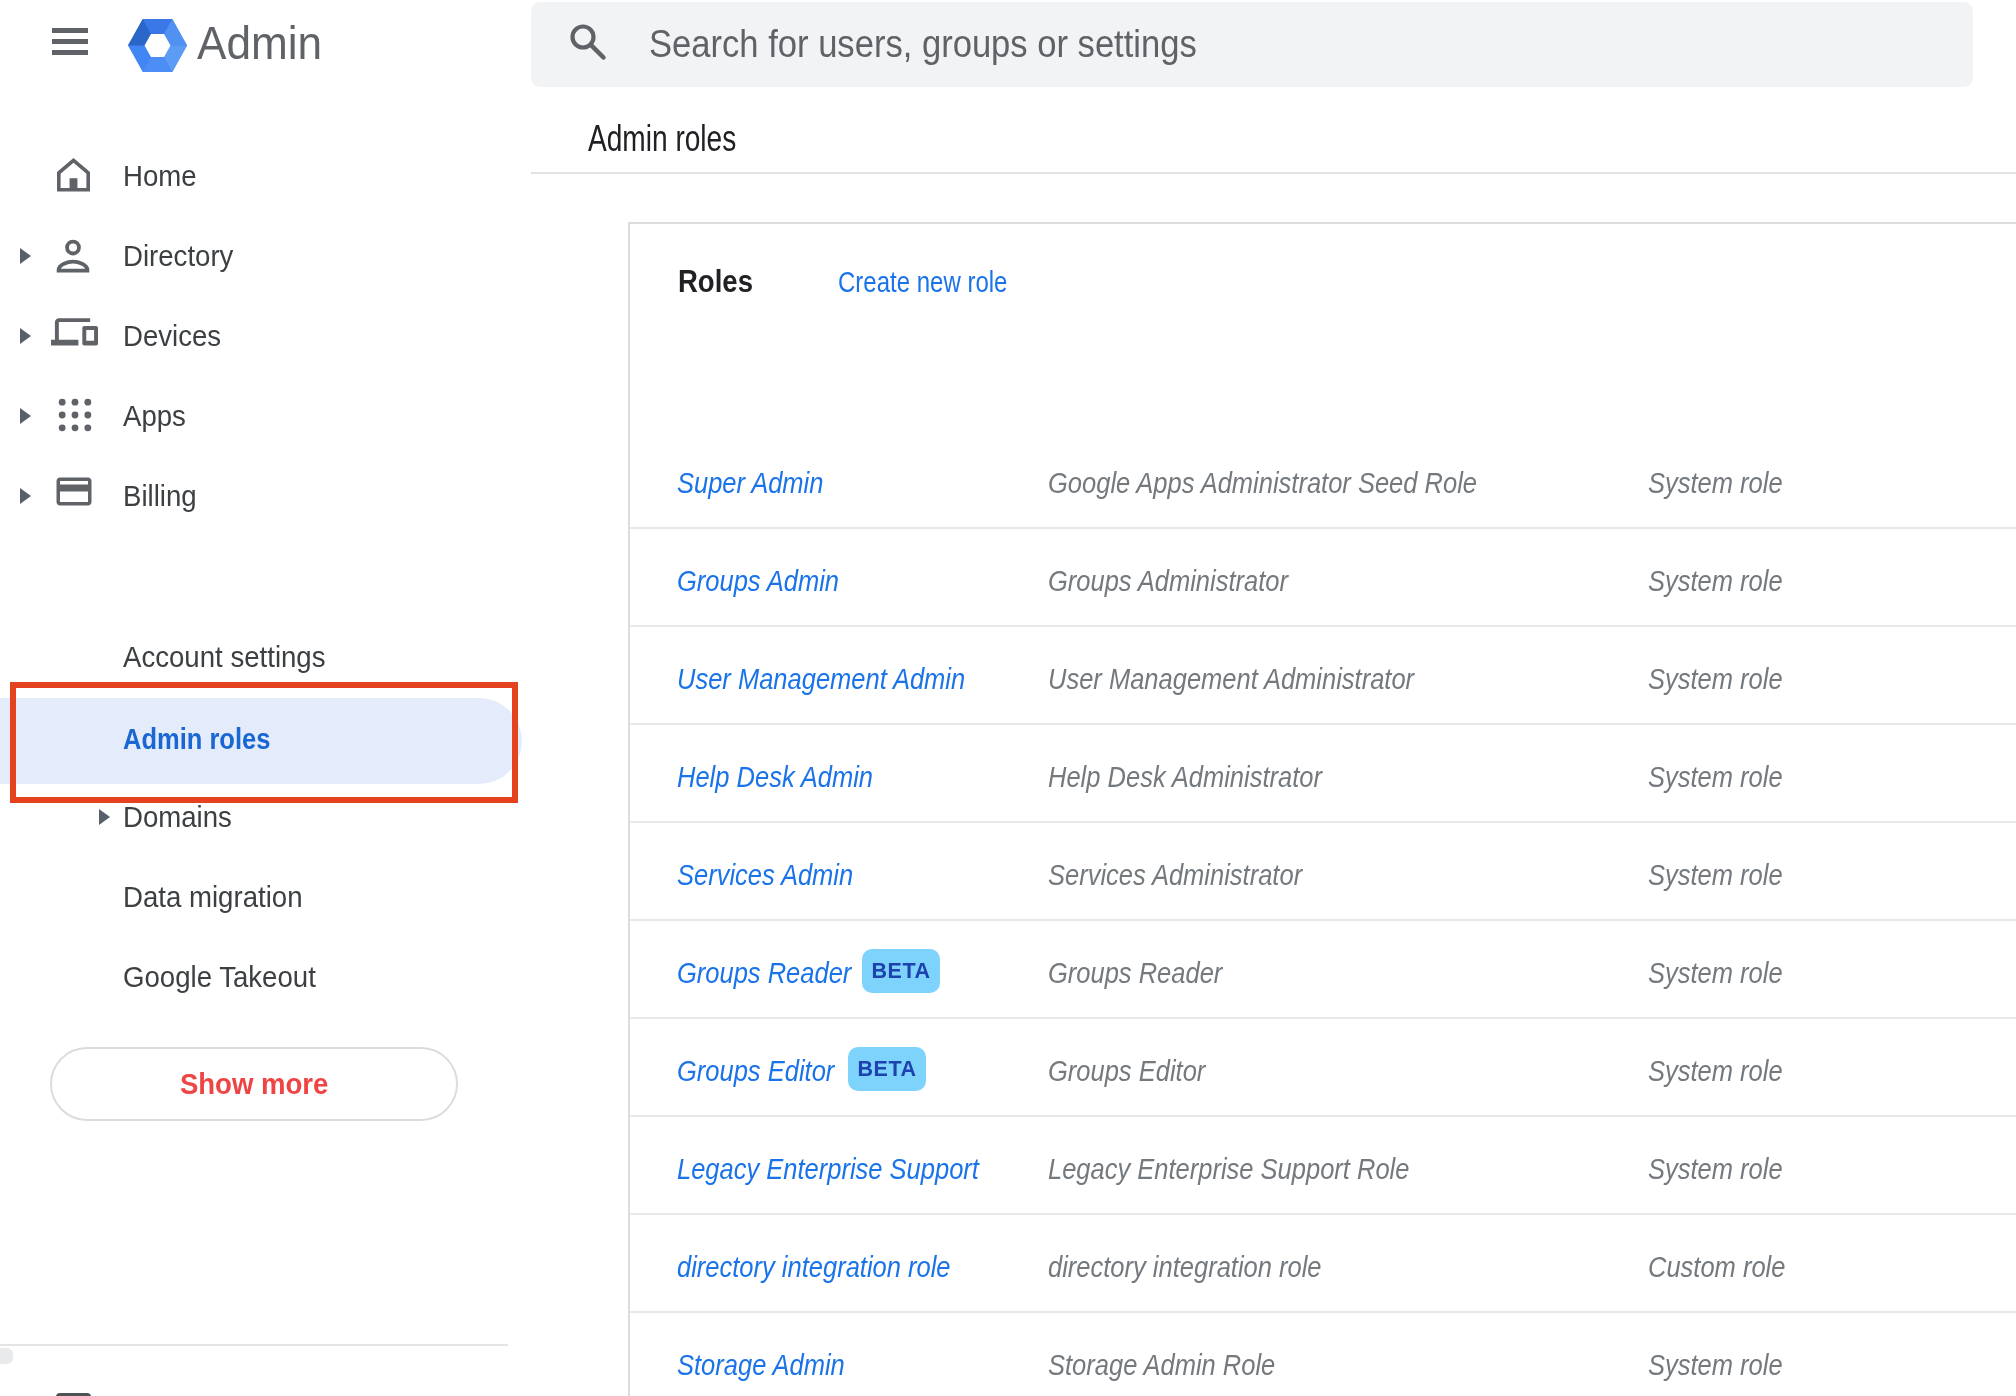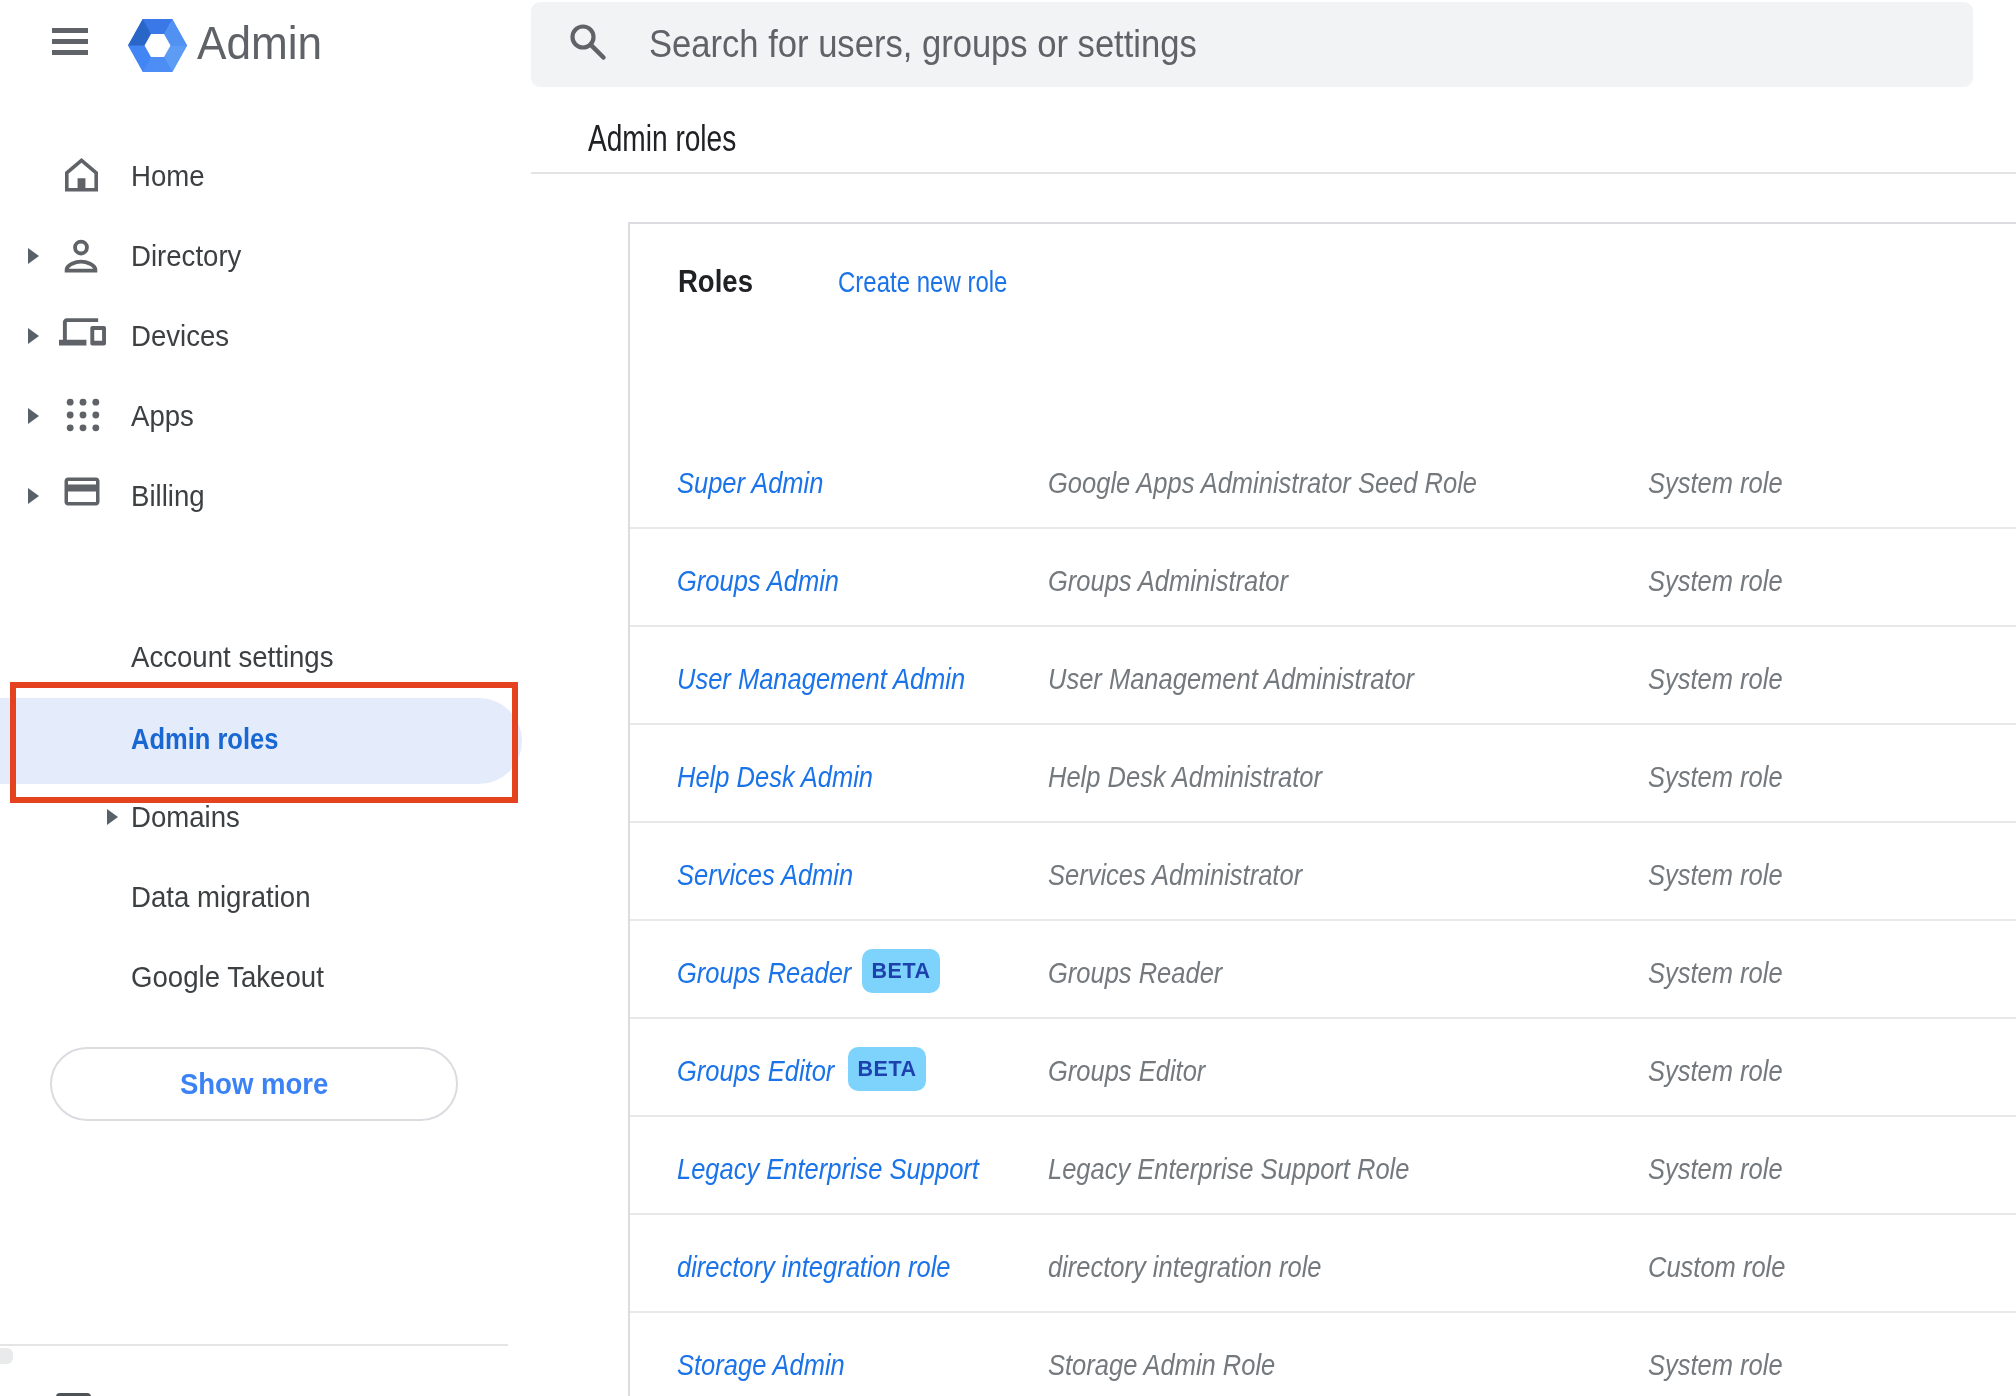--- a/index.html
+++ b/index.html
@@ -10,33 +10,33 @@
 
   
   .hbar { position:absolute; left:52px; width:36px; height:5px; background:#5f6368; }
   #admintxt { left:197px; top:20px; font-size:46px; color:#5f6368; line-height:1;
     transform:scaleX(0.96); transform-origin:0 50%; }
   #searchbar { left:531px; top:2px; width:1442px; height:85px; background:#f1f3f4; border-radius:9px; }
   #searchtxt { left:649px; top:2px; height:85px; line-height:85px; font-size:38px; color:#5f6368;
     transform:scaleX(0.91); transform-origin:0 50%; white-space:nowrap; }
 
   
-  .navrow { position:absolute; left:8px; width:517px; height:80px;text-align:center; }
+  .navrow { position:absolute; left:0; width:517px; height:80px;text-align:center; }
   .navlabel { position:absolute; left:123px; top:0; height:80px; line-height:80px; font-size:30px; color:#3c4043;
     transform:scaleX(0.92); transform-origin:0 50%; white-space:nowrap; }
   .navicon { position:absolute; left:56px; top:23px; }
   .tri-r { position:absolute; left:20px; top:32px; width:0; height:0;
     border-top:8px solid transparent; border-bottom:8px solid transparent; border-left:11px solid #586169; }
   .tri-d { position:absolute; left:19px; top:35px; width:0; height:0;
     border-left:8.5px solid transparent; border-right:8.5px solid transparent; border-top:12px solid #586169; }
   #pill { left:0; top:698px; width:522px; height:86px; background:#e4ecfb; border-radius:0 43px 43px 0; }
   #pilltext { color:#1967d2; font-weight:bold; transform:scaleX(0.85); transform-origin:0 50%; }
   #redbox { left:10px; top:682px; width:508px; height:121px; border:6px solid #e5421f; }
   #showmore { left:50px; top:1047px; width:408px; height:74px; border:2px solid #dadce0; border-radius:37px;
-    text-align:center; line-height:70px; font-size:29px; color:#3b82f6; font-weight:bold; }
+    text-align:center; line-height:70px; font-size:29px; color:#ef4444; font-weight:bold; }
   #showmore span { display:inline-block; transform:scaleX(0.95); }
   #sidebottom { left:0; top:1344px; width:508px; border-top:2px solid #e5e5e5; }
   #fragicon { left:56px; top:1393px; width:35px; height:5px; background:#4d5256; border-radius:4px 4px 0 0; }
   #notch { left:0; top:1348px; width:13px; height:16px; background:#e9eaec; border-radius:0 6px 6px 0; }
 
   
   #crumb { left:588px; top:118px; font-size:36px; color:#202124; transform:scaleX(0.78); transform-origin:0 50%; white-space:nowrap; }
   #toprule { left:531px; top:172px; width:1485px; border-top:2px solid #e3e3e3; }
   #card { left:628px; top:222px; width:1390px; height:1400px; border:2px solid #dadce0; background:#fff; }
   #rolestitle { left:678px; top:263px; font-size:32px; font-weight:bold; color:#202124;

